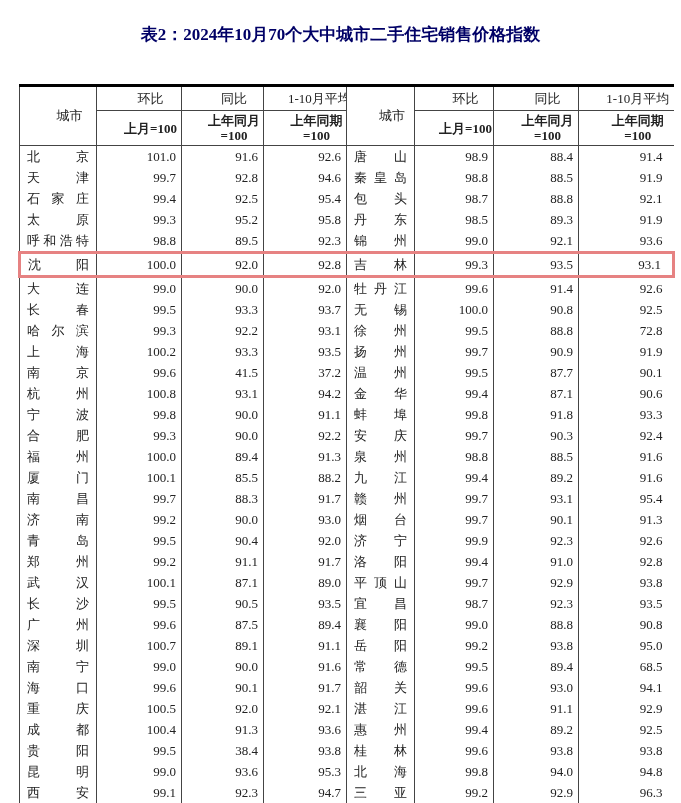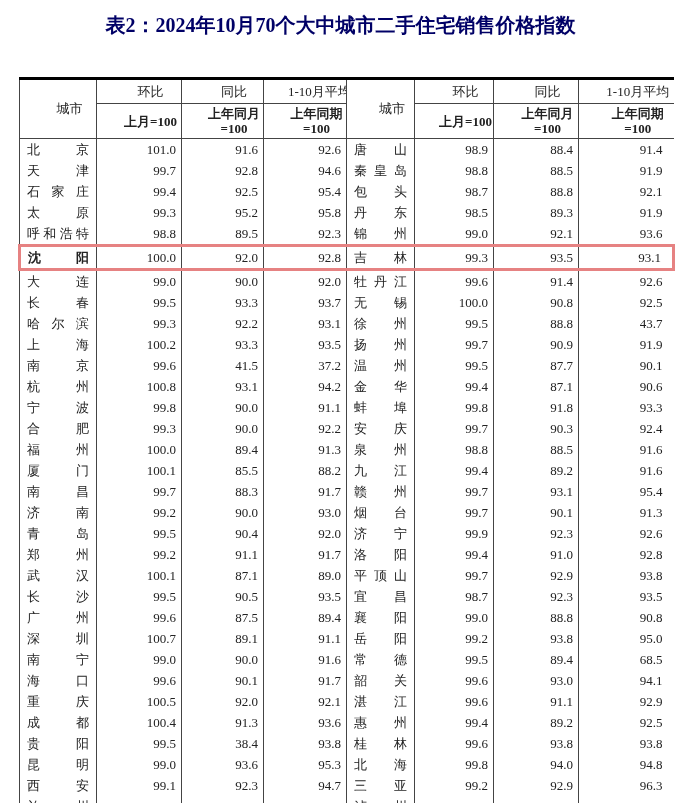--- a/index.html
+++ b/index.html
@@ -2,22 +2,22 @@
 <html lang="zh"><head>
 <meta charset="utf-8">
 <style>
   html,body { margin:0; padding:0; }
   body {
     width:681px; height:803px; background:#ffffff; overflow:hidden;
     font-family:"Liberation Serif","DejaVu Serif",serif;
     color:var(--text-color,#222);
   }
   .title {
-    margin:12px 0 0 0; text-align:center;
-    font-size:20px; font-weight:bold; color:var(--title-color,#000066);
+    margin:23px 0 0 0; text-align:center;
+    font-size:17px; font-weight:bold; color:var(--title-color,#000066);
   }
   table.idx {
     margin:38px 0 0 18px; width:654px;
     border-collapse:collapse; table-layout:fixed;
     border-top:3px solid #000; border-bottom:3px solid #000;
     border-left:1px solid var(--border-color,#444);
   }
   table.idx th, table.idx td {
     border-left:1px solid var(--border-color,#444);
     font-weight:normal; font-size:13px; line-height:16px;
@@ -26,21 +26,21 @@
   thead th { border-bottom:1px solid var(--border-color,#444); text-align:center; vertical-align:middle;padding-left:24px; }
   tr.h1 th { height:21px; }
   tr.h2 th { height:32px;font-weight:bold; }
   .sub { display:block; line-height:15px; }
   tbody td { height:19px; vertical-align:middle; }
   td.city { text-align:justify; text-align-last:justify; padding:0 7px; }
   th.city-h { }
   td.num { text-align:right; padding-right:5px; }
   td.num.last { padding-right:11px; }
   tr.hl td { border-top:3px solid var(--hl-color,#e68282); border-bottom:3px solid var(--hl-color,#e68282); }
-  tr.hl td:first-child { border-left:3px solid var(--hl-color,#e68282);font-weight:bold; }
+  tr.hl td:first-child { border-left:3px solid var(--hl-color,#e68282); }
   tr.hl td:last-child  { border-right:3px solid var(--hl-color,#e68282); }
 </style>
 </head>
 <body style="--title-color: #000066; --text-color: #222222; --border-color: #444444; --hl-color: #e68282;">
 
 <div class="page">
   <h1 class="title">表2：2024年10月70个大中城市二手住宅销售价格指数</h1>
 
   <table class="idx">
     <colgroup>
@@ -171,21 +171,21 @@
           <td class="num last">92.5</td>
         </tr>
         <tr>
           <td class="city">哈尔滨</td>
           <td class="num">99.3</td>
           <td class="num">92.2</td>
           <td class="num">93.1</td>
           <td class="city">徐州</td>
           <td class="num">99.5</td>
           <td class="num">88.8</td>
-          <td class="num last">43.7</td>
+          <td class="num last">72.8</td>
         </tr>
         <tr>
           <td class="city">上海</td>
           <td class="num">100.2</td>
           <td class="num">93.3</td>
           <td class="num">93.5</td>
           <td class="city">扬州</td>
           <td class="num">99.7</td>
           <td class="num">90.9</td>
           <td class="num last">91.9</td>

